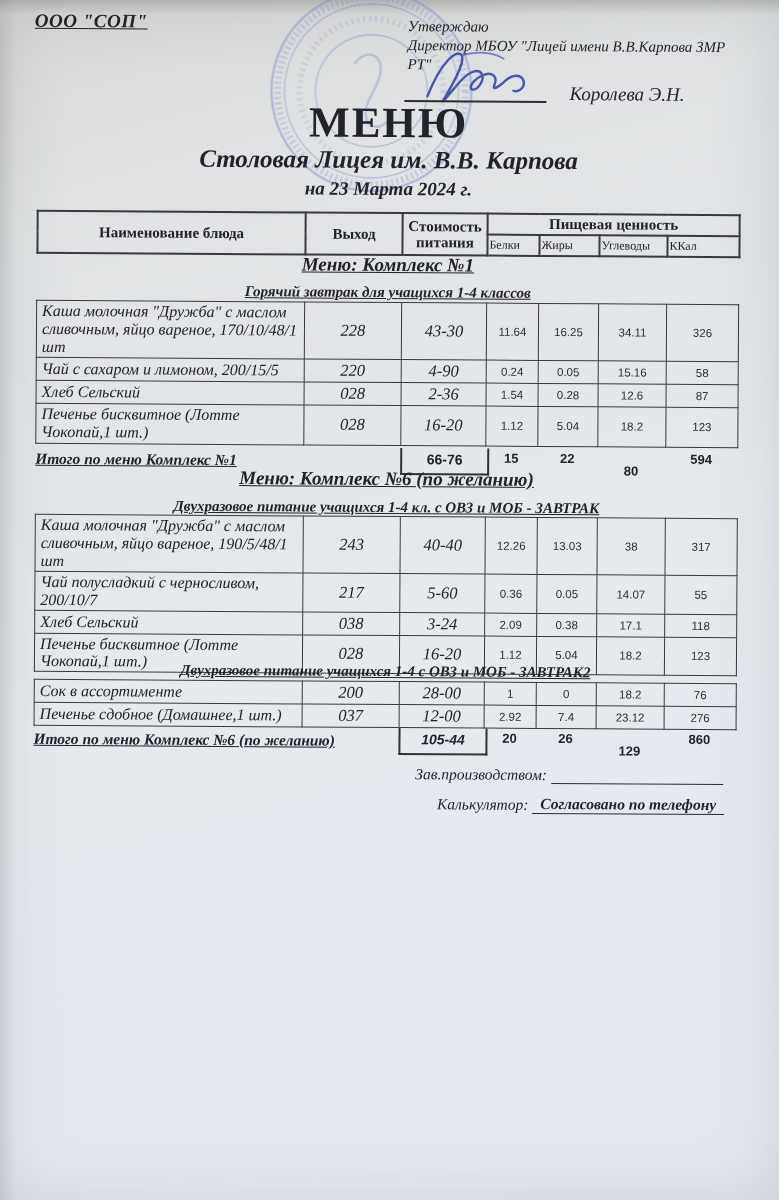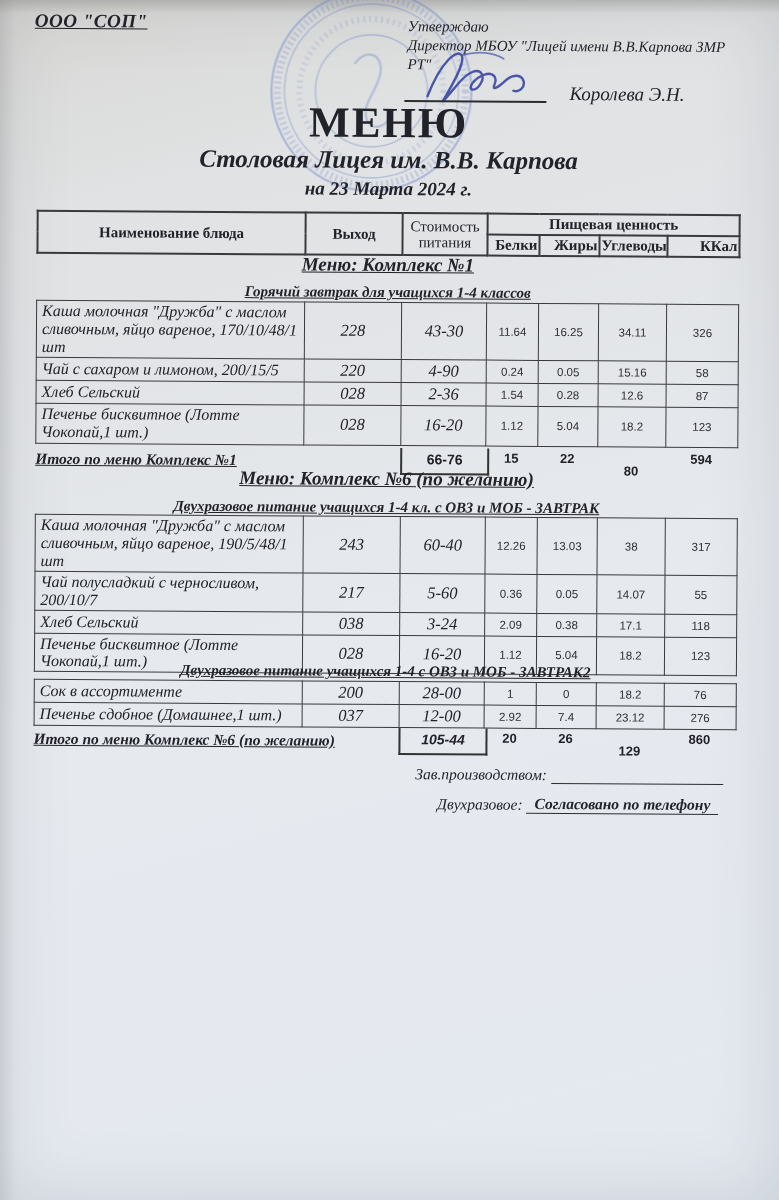--- a/index.html
+++ b/index.html
@@ -34,22 +34,22 @@
   .subtitle{position:absolute;left:0;top:146px;width:779px;text-align:center;
             font-size:25px;font-weight:bold;}
   .dateline{position:absolute;left:0;top:178px;width:779px;text-align:center;
             font-size:19px;font-weight:bold;}
 
   table{border-collapse:collapse;table-layout:fixed;width:702px;}
   td{border:1.6px solid #3a3a3e;overflow:hidden;}
   .hdr-table{position:absolute;left:38px;top:212px;}
   .hdr-table td{border-width:2px;}
   .hdr-table .h-main{font-size:15px;font-weight:bold;text-align:center;vertical-align:middle;}
-  .hdr-table .h-cost{font-size:15px;font-weight:normal;text-align:center;vertical-align:middle;line-height:1.1;}
-  .hdr-table .h-sub{font-size:15px;text-align:right;vertical-align:middle;height:17px;font-weight:bold;}
+  .hdr-table .h-cost{font-size:15px;font-weight:bold;text-align:center;vertical-align:middle;line-height:1.1;}
+  .hdr-table .h-sub{font-size:12px;text-align:left;vertical-align:middle;height:17px;}
 
   .sec-title{position:absolute;left:0;width:779px;text-align:center;font-size:19px;font-weight:bold;
              text-decoration:underline;}
   .sub-title{position:absolute;left:0;width:779px;text-align:center;font-size:15px;font-weight:bold;
              text-decoration:underline;}
 
   .body-table{position:absolute;left:38px;}
   .body-table .dish{font-size:16px;line-height:1.12;padding:1px 3px 1px 5px;vertical-align:middle;}
   .body-table .val{font-size:16.5px;text-align:center;vertical-align:middle;}
   .body-table .nut{font-size:11.5px;text-align:center;vertical-align:middle;color:#2e2e33;}
@@ -206,21 +206,21 @@
           <col style="width:85px">
       <col style="width:52px">
           <col style="width:60px">
           <col style="width:68px">
           <col style="width:72px">
         </colgroup>
     <tbody>
           <tr style="height:56px">
       <td class="dish seri">Каша молочная "Дружба" с маслом сливочным, яйцо вареное, 190/5/48/1 шт</td>
       <td class="val seri">243</td>
-      <td class="val seri">60-40</td>
+      <td class="val seri">40-40</td>
       <td class="nut sans">12.26</td>
       <td class="nut sans">13.03</td>
       <td class="nut sans">38</td>
       <td class="nut sans">317</td>
     </tr>
     <tr style="height:34px">
       <td class="dish seri">Чай полусладкий с черносливом, 200/10/7</td>
       <td class="val seri">217</td>
       <td class="val seri">5-60</td>
       <td class="nut sans">0.36</td>
@@ -290,18 +290,18 @@
     <div class="t-num tn-f sans">26</div>
     <div class="t-num tn-c sans">129</div>
     <div class="t-num tn-k sans">860</div>
   </div>
 
   <div class="foot-row ser" style="left:420px;top:764px">
     <span class="foot-label">Зав.производством:</span>
     <span class="foot-line" style="width:172px">&nbsp;</span>
   </div>
   <div class="foot-row ser" style="left:442px;top:794px">
-    <span class="foot-label">Двухразовое:</span>
+    <span class="foot-label">Калькулятор:</span>
     <span class="foot-line"><span class="foot-value">Согласовано по телефону</span></span>
   </div>
 
 </div>
 </div>
 
 </body></html>

